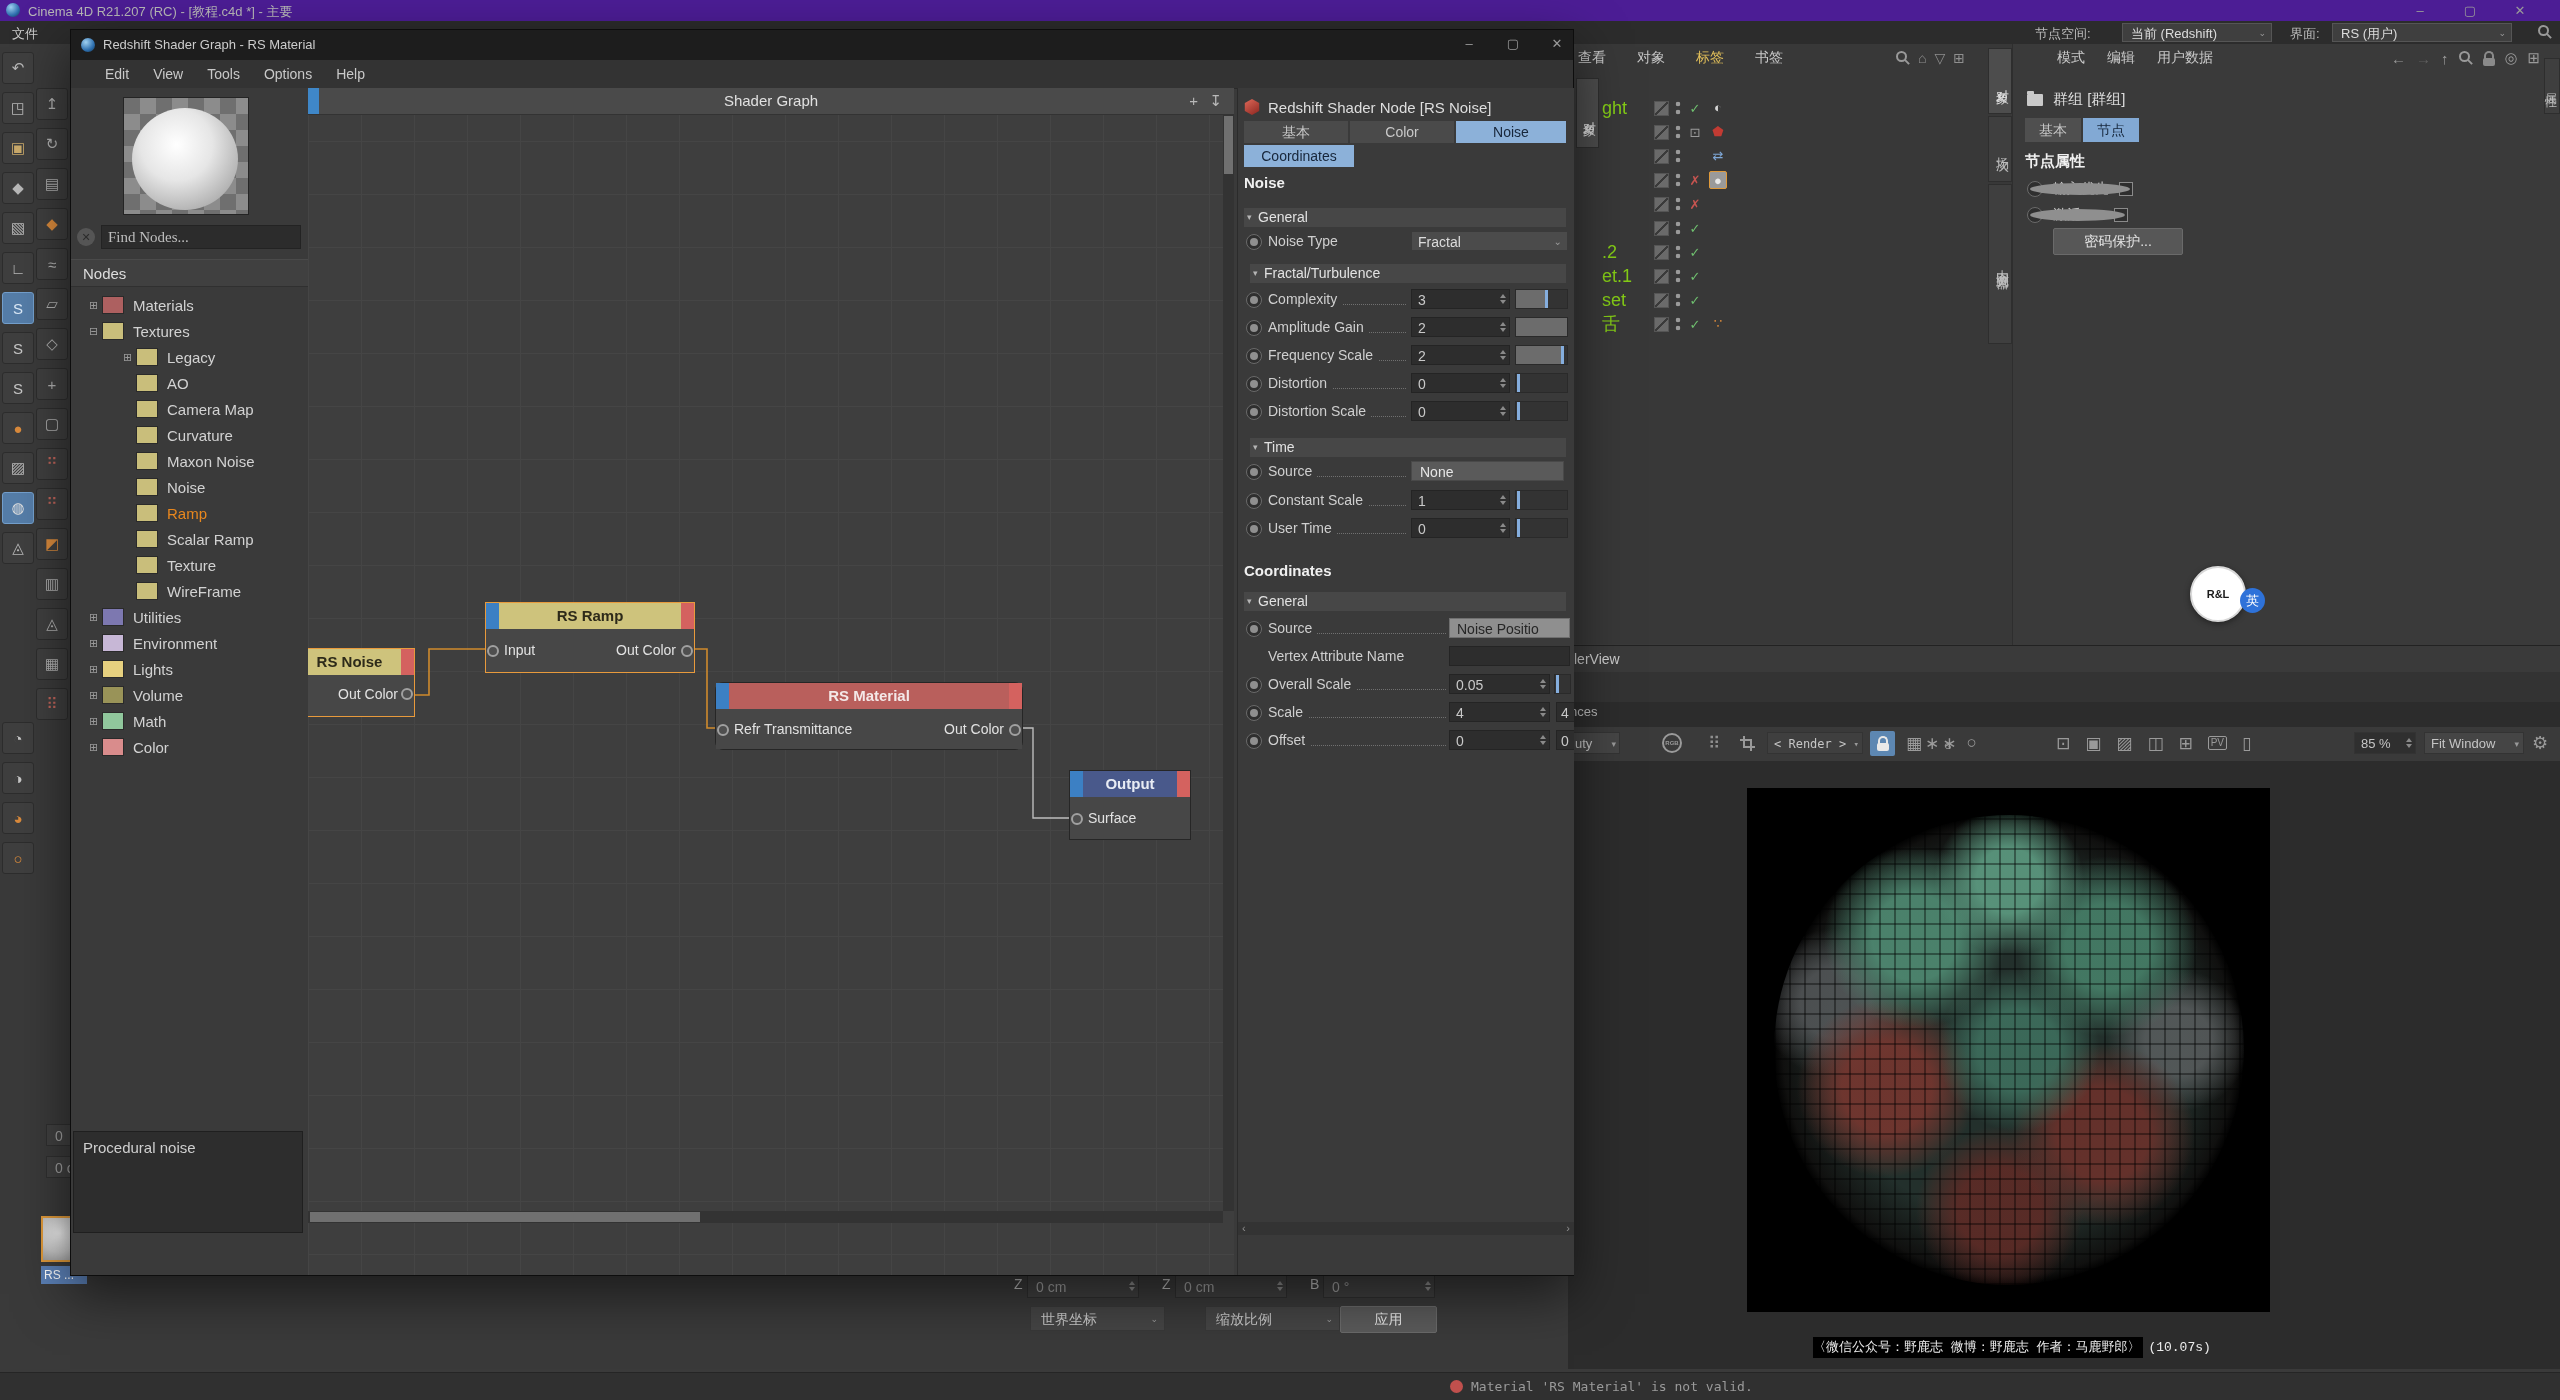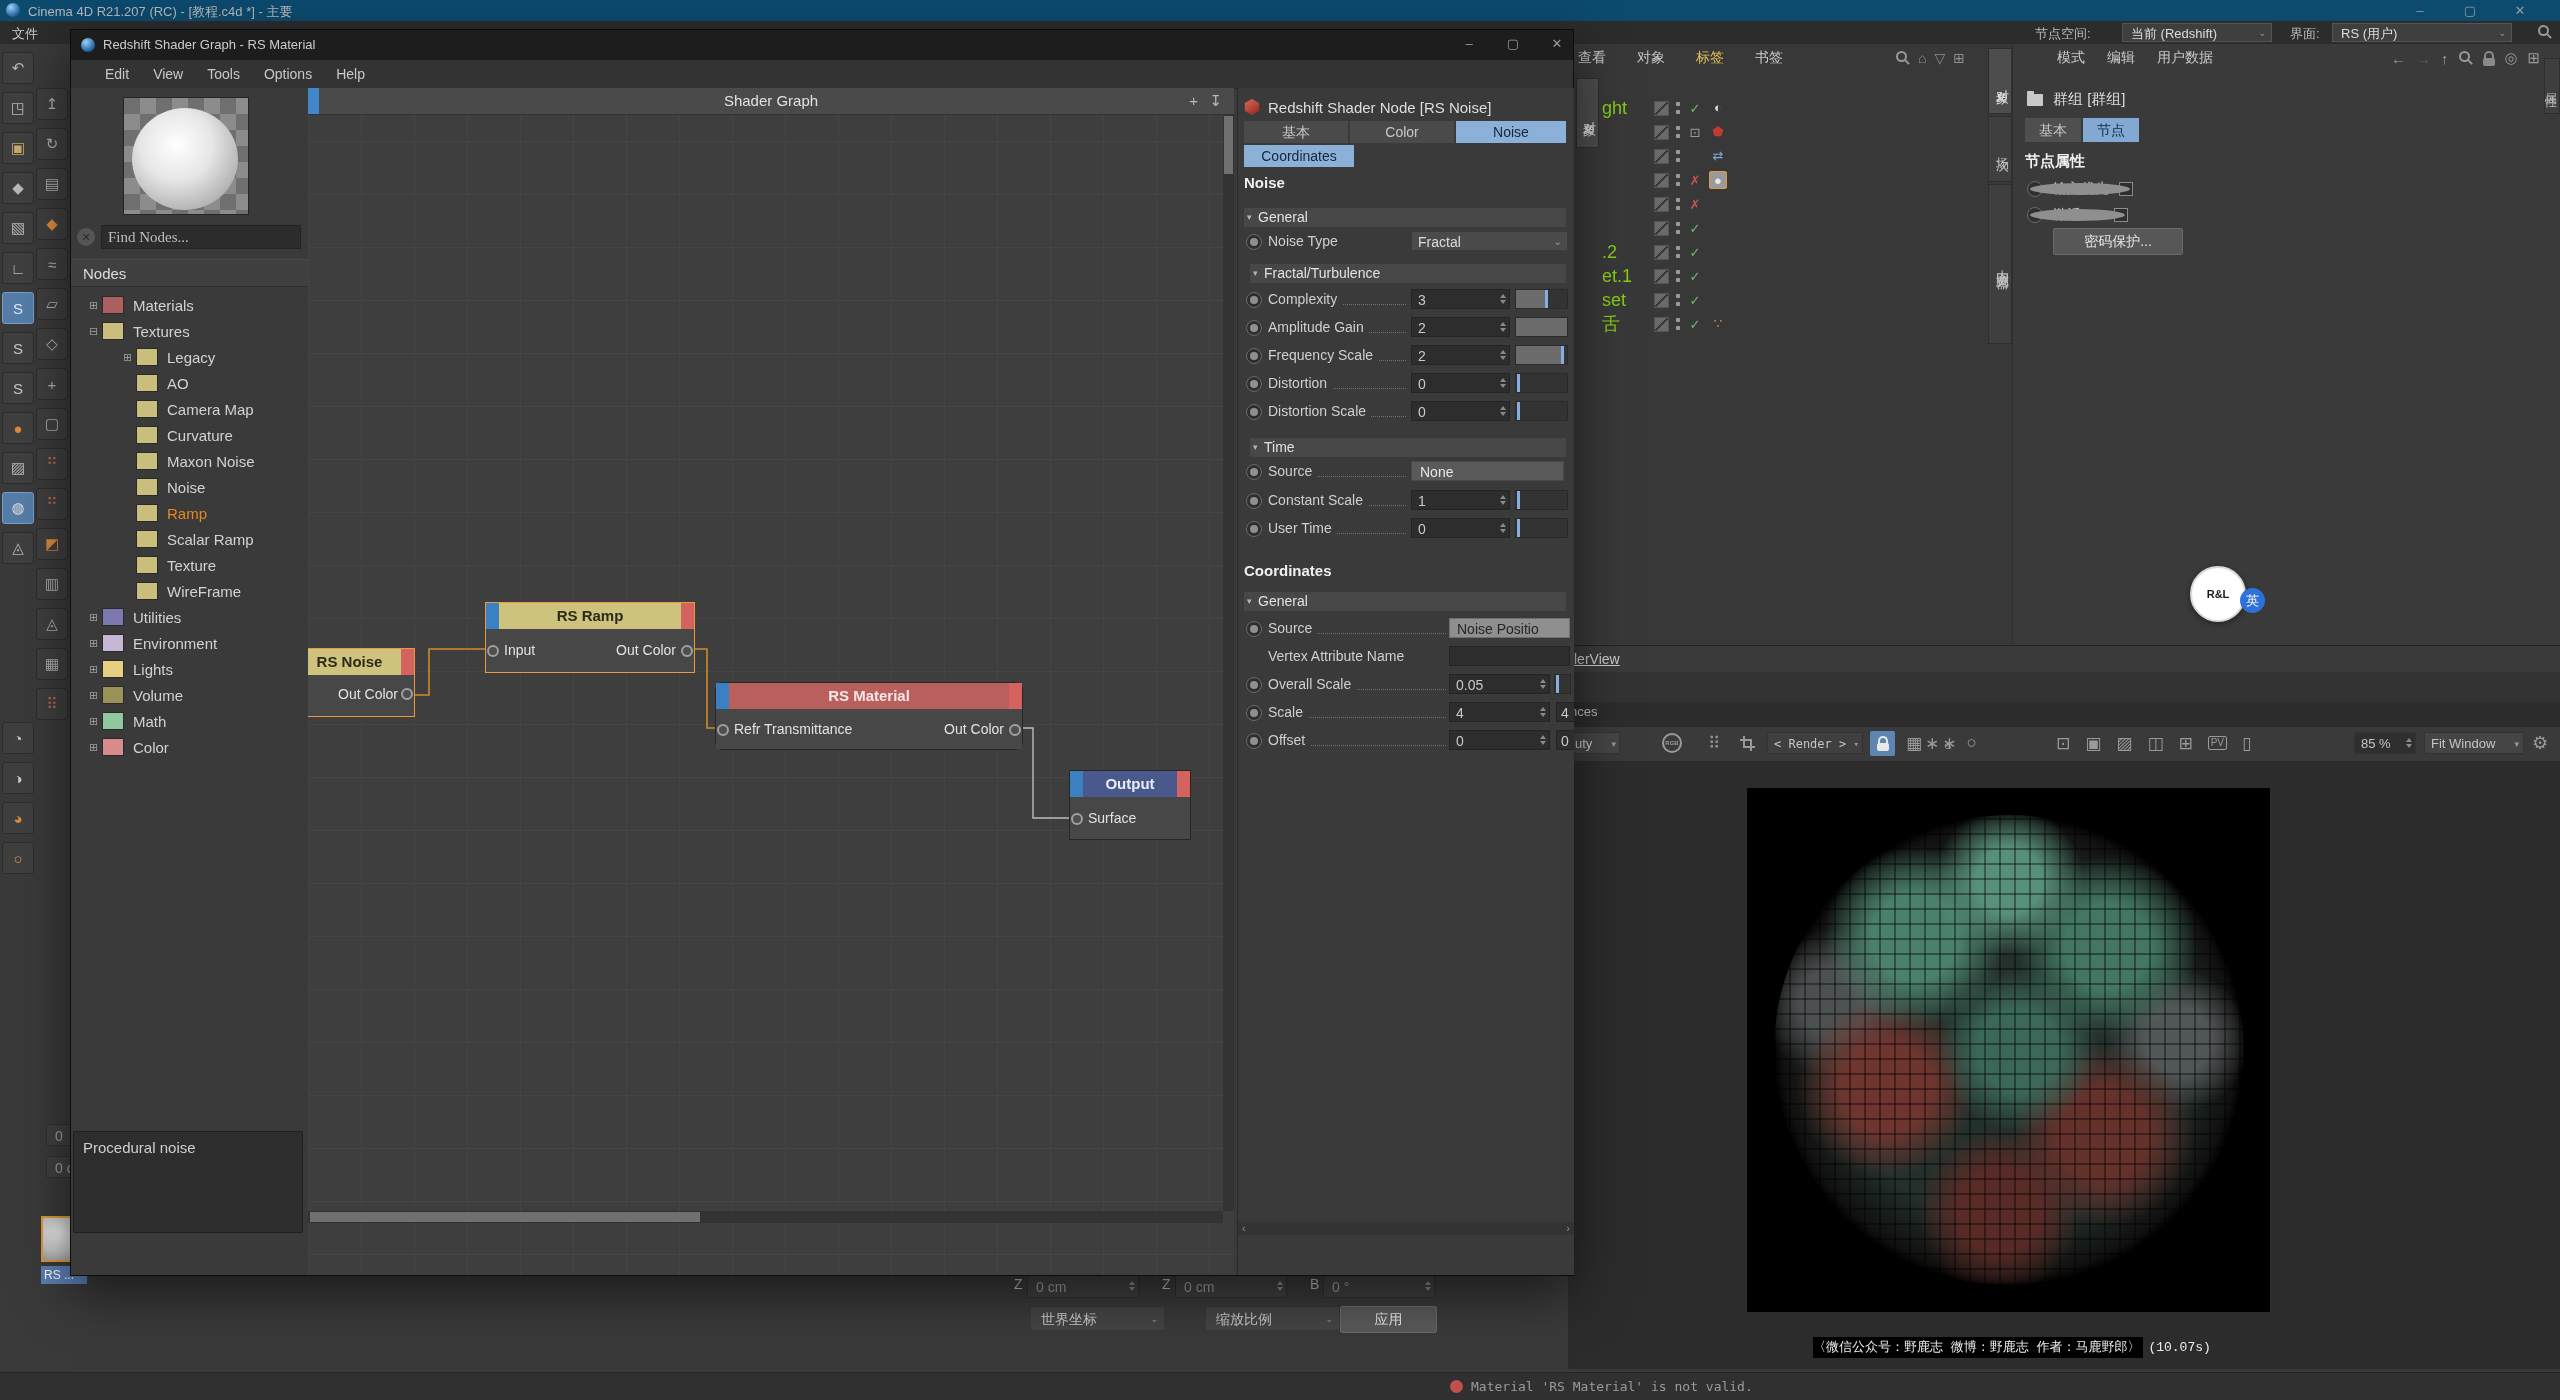--- a/index.html
+++ b/index.html
@@ -1,19 +1,19 @@
 <!DOCTYPE html>
 <html><head>
 <meta charset="utf-8">
 <style>
   html,body{margin:0;padding:0;width:2560px;height:1400px;overflow:hidden;background:#3a3a3a;
     font-family:"Liberation Sans","DejaVu Sans",sans-serif;-webkit-font-smoothing:antialiased;}
   .abs{position:absolute;}
   
-  #titlebar{left:0;top:0;width:2560px;height:21px;background:#0c4a6e;color:#b8b8b8;font-size:13px;}
+  #titlebar{left:0;top:0;width:2560px;height:21px;background:#4c1d95;color:#b8b8b8;font-size:13px;}
   #titlebar .appico{left:6px;top:3px;width:14px;height:14px;border-radius:50%;
     background:radial-gradient(circle at 35% 30%,#9fd0f0,#2e6fae 60%,#13334f);}
   #titlebar .ttxt{left:28px;top:3px;}
   .wbtn{width:40px;height:19px;text-align:center;line-height:19px;color:#9a9a9a;font-size:13px;}
   #menubar{left:0;top:21px;width:2560px;height:23px;background:#2c2c2c;color:#cccccc;font-size:13px;}
   #menubar .mi{left:12px;top:4px;}
   
   .tstrip{display:flex;flex-direction:column;gap:8px;}
   .ticon{width:30px;height:30px;background:#3f3f3f;border:1px solid #2d2d2d;border-radius:3px;
     color:#b5b5b5;font-size:15px;display:flex;align-items:center;justify-content:center;flex:none;}
@@ -146,21 +146,21 @@
   #attrmgr{left:2012px;top:44px;width:532px;height:620px;background:#3a3a3a;border-left:1px solid #2e2e2e;}
   #attrmgr .menus{position:absolute;left:44px;top:0;height:28px;display:flex;gap:22px;align-items:center;font-size:14px;color:#c9c9c9;}
   #attrmgr .nav{position:absolute;left:378px;top:0;height:28px;display:flex;gap:10px;align-items:center;color:#9a9a9a;font-size:15px;}
   .mtab{position:absolute;height:24px;width:56px;text-align:center;line-height:24px;font-size:14px;background:#4f4f4f;color:#c9c9c9;}
   .mtab.act{background:#82a9d4;color:#16273c;}
   .ckbox{width:14px;height:14px;border:1px solid #8a8a8a;background:#2e2e2e;display:inline-block;box-sizing:border-box;}
   #pwbtn{position:absolute;left:40px;top:184px;width:128px;height:25px;background:#575757;border:1px solid #6a6a6a;border-radius:2px;
     color:#e5e5e5;font-size:14px;text-align:center;line-height:25px;}
   
   #rview{left:1568px;top:645px;width:992px;height:723px;background:#2c2c2c;border-top:1px solid #222;}
-  #rvtitle{position:absolute;left:0;top:0;right:0;height:26px;background:#3a3a3a;color:#cccccc;font-size:14px;line-height:26px;padding-left:6px;text-decoration:underline;}
+  #rvtitle{position:absolute;left:0;top:0;right:0;height:26px;background:#3a3a3a;color:#cccccc;font-size:14px;line-height:26px;padding-left:6px;}
   #rvtabs{position:absolute;left:0;top:26px;right:0;height:30px;background:#333;}
   #rvaov{position:absolute;left:2px;top:58px;color:#bbbbbb;font-size:13px;}
   #rvtb{position:absolute;left:0;top:80px;right:0;height:34px;background:#3a3a3a;border-top:1px solid #2c2c2c;border-bottom:1px solid #2c2c2c;}
   .rvbox{position:absolute;top:5px;height:22px;background:#454545;border:1px solid #333;color:#c5c5c5;font-size:13px;
     line-height:22px;padding:0 6px;box-sizing:border-box;white-space:nowrap;}
   .rvmono{font-family:"DejaVu Sans Mono",monospace;font-size:12px;background:#3f3f3f;}
   .rgbico{position:absolute;top:6px;width:20px;height:20px;border:2px solid #9a9a9a;border-radius:50%;color:#9a9a9a;
     font-size:6px;text-align:center;line-height:17px;font-weight:bold;box-sizing:border-box;}
   .rvlock{position:absolute;left:302px;top:4px;width:25px;height:25px;background:#5d87b2;border-radius:2px;
     display:flex;align-items:center;justify-content:center;}

